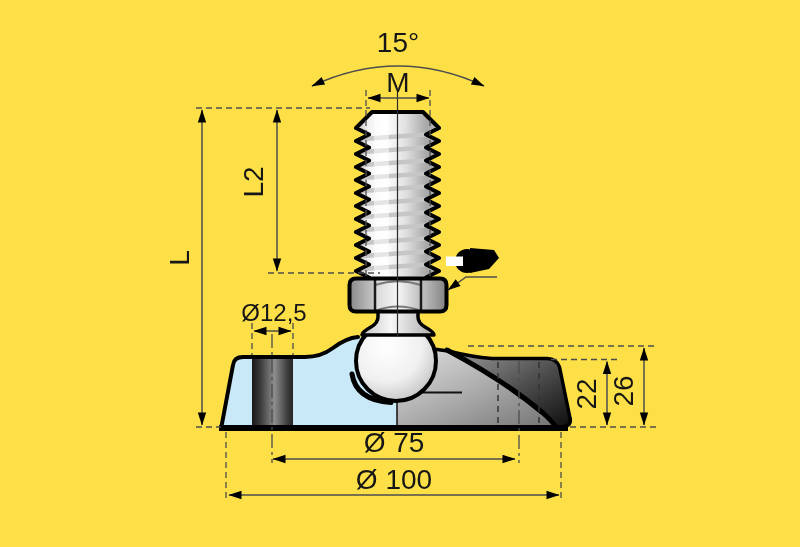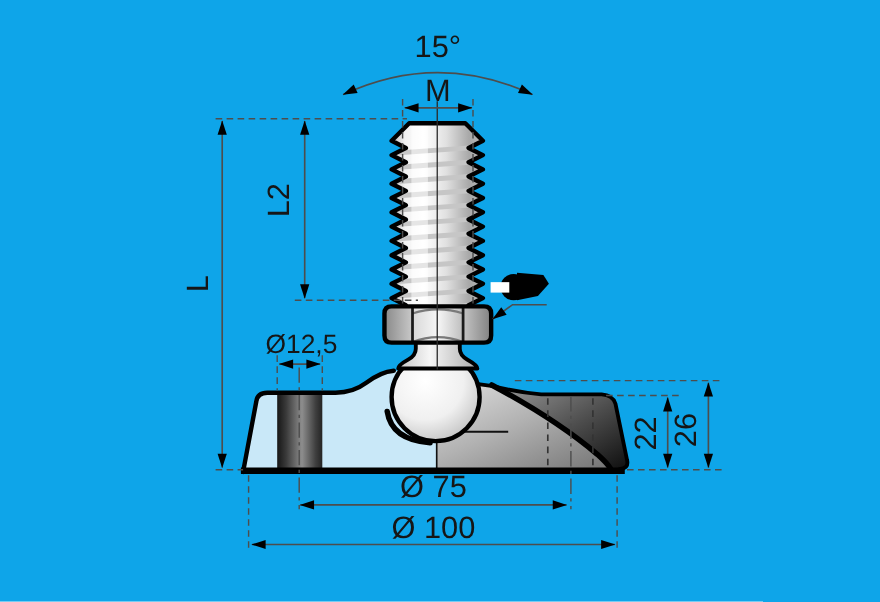--- a/index.html
+++ b/index.html
@@ -1,16 +1,16 @@
 <!DOCTYPE html>
 <html><head>
 <meta charset="utf-8">
 <style>
   html,body{margin:0;padding:0;background:#ffffff;}
-  .stage{width:800px;height:547px;position:relative;background:#0ea5e9;overflow:hidden;
+  .stage{width:800px;height:547px;position:relative;background:#fde047;overflow:hidden;
          font-family:"Liberation Sans", sans-serif;}
   svg{display:block;}
   text{fill:#161616;font-family:"Liberation Sans", sans-serif;}
   .dim-text{font-size:28px;}
   .dim-text-sm{font-size:24px;}
   .dimline{stroke:#4d4d4d;stroke-width:1.5;fill:none;}
   .extdash{stroke:#4d4d4d;stroke-width:1.3;fill:none;stroke-dasharray:6 4;}
   .cdash{stroke:#4d4d4d;stroke-width:1.3;fill:none;stroke-dasharray:14 4 3 4;}
   .hiddash{stroke:#333;stroke-width:1.5;fill:none;stroke-dasharray:6 5;}
   .outline{stroke:#000;fill:none;stroke-linejoin:round;stroke-linecap:round;}

